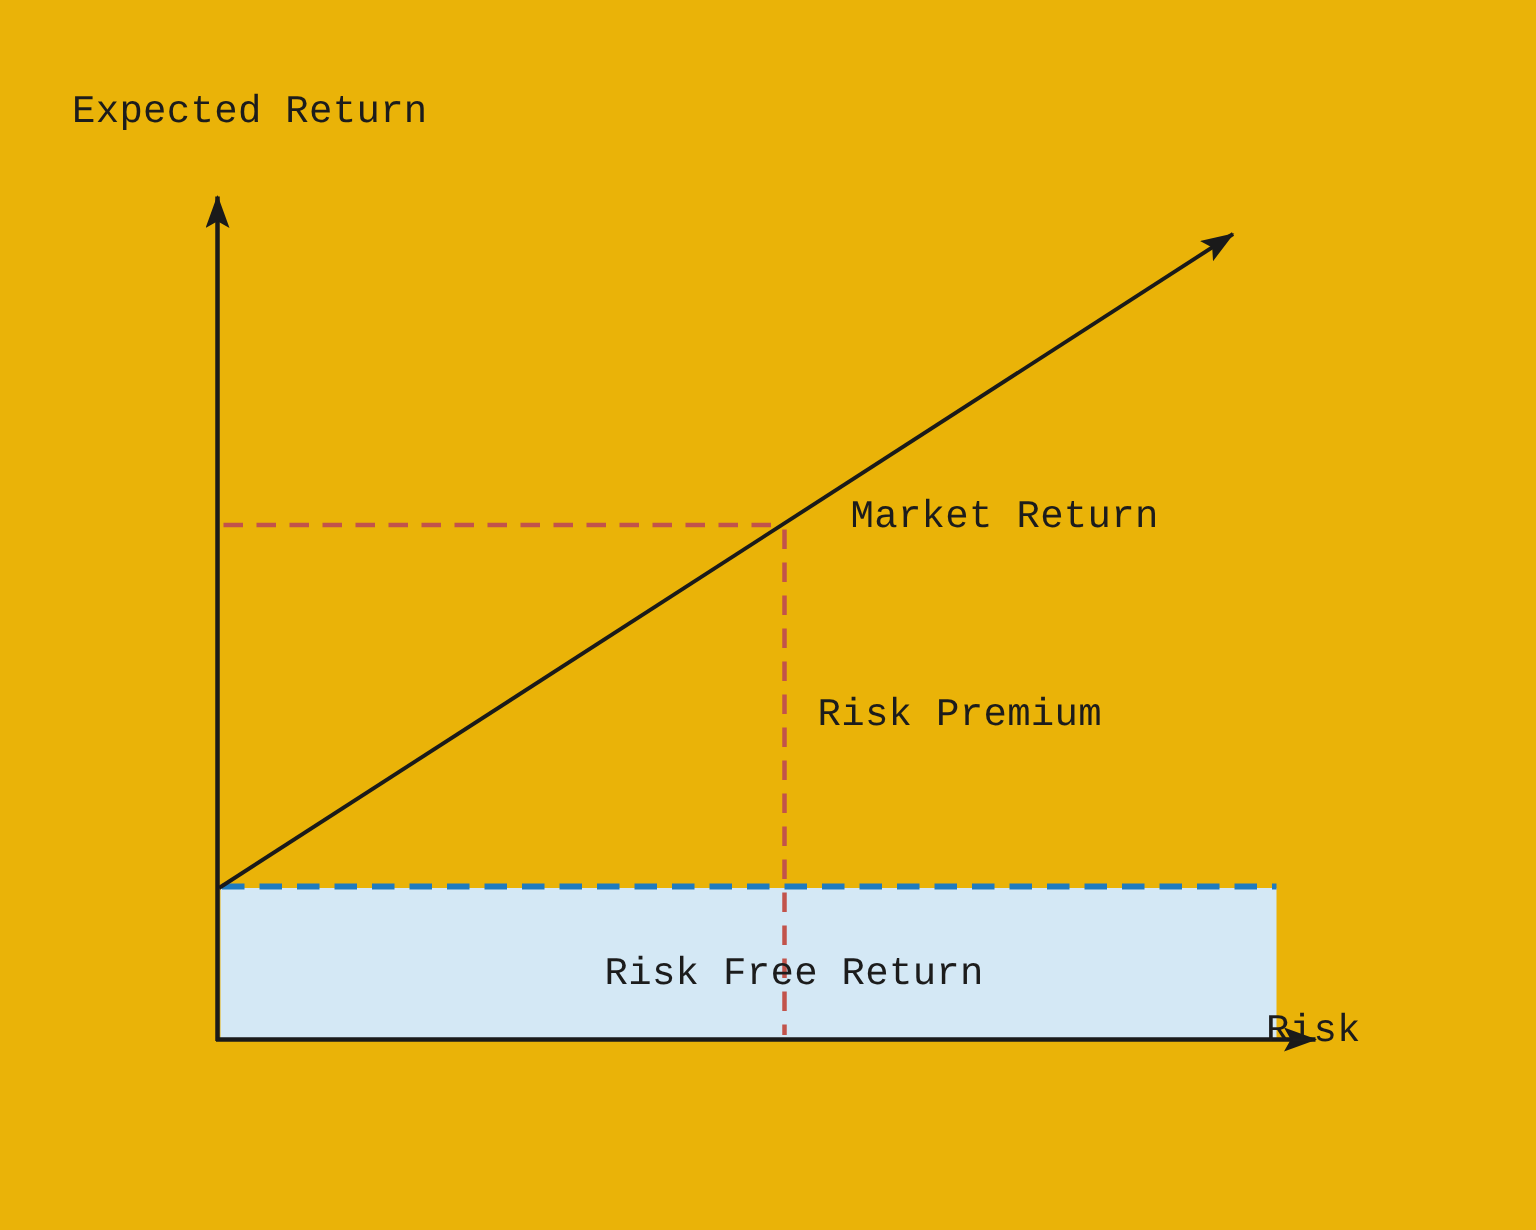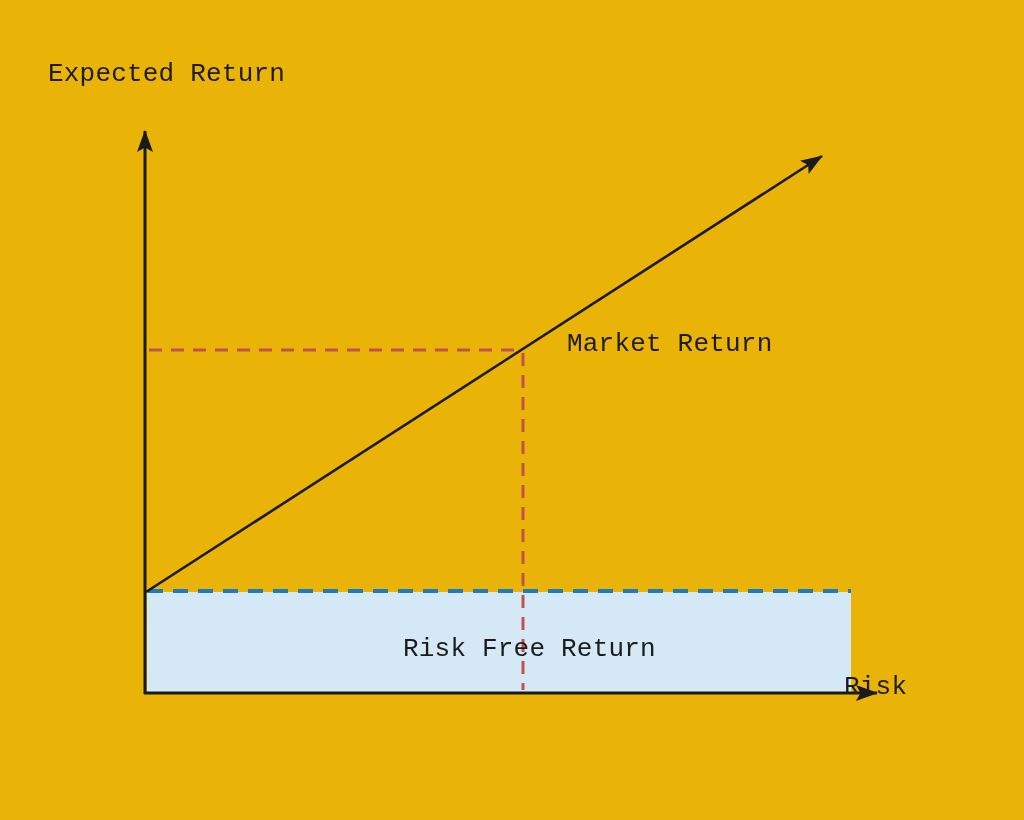--- a/index.html
+++ b/index.html
@@ -53,18 +53,19 @@
 
     <line x1="145" y1="694" x2="145" y2="131" stroke-width="3" marker-end="url(#arrow)" stroke="#1a1a1a"></line>
 
     <line x1="144" y1="693" x2="877" y2="693" stroke-width="3" marker-end="url(#arrow)" stroke="#1a1a1a"></line>
   </svg>
 
   <div class="label" style="left:48px; top:60px;">Expected Return</div>
 
   <div class="label" style="left:544px; top:330px;margin-left:23px;">Market Return</div>
 
+  <div class="label" style="left:545px; top:462px;">Risk Premium</div>
 
   <div class="label" style="left:403px; top:635px;text-align:right;">Risk Free Return</div>
 
   <div class="label" style="left:844px; top:673px;">Risk</div>
 
 </div>
 
 </body></html>

